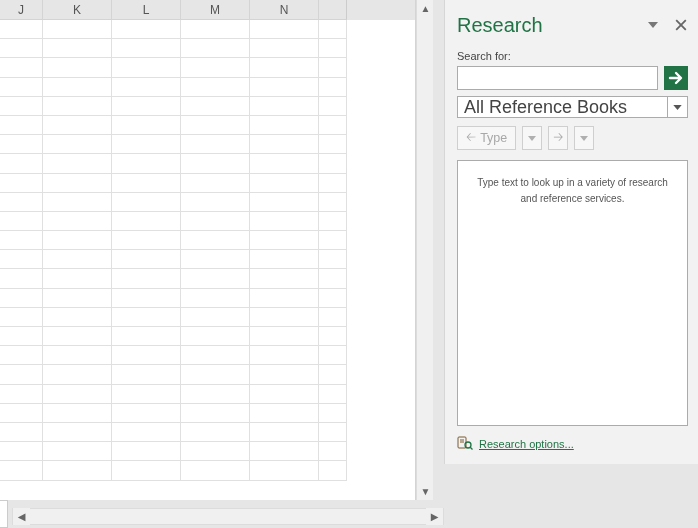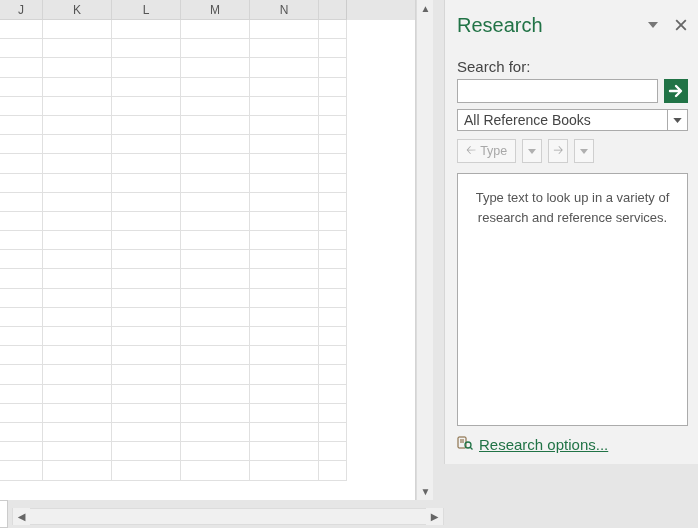--- a/index.html
+++ b/index.html
@@ -136,21 +136,21 @@
     color: #217346;
     font-weight: 400;
   }
   .panel-head-ctrls {
     display: flex;
     gap: 14px;
     align-items: center;
     color: #777;
   }
   .panel-head-ctrls .ctrl { width: 14px; height: 14px; display:flex; align-items:center; justify-content:center; cursor:default;}
-  .label { margin-top: 16px; color: #444; font-size: 15px;}
+  .label { margin-top: 8px; color: #444; font-size: 11px;}
   .search-row {
     display: flex;
     margin-top: 4px;
     gap: 6px;
     align-items: stretch;
     height: 24px;
   }
   .search-input {
     flex: 1;
     border: 1px solid #ababab;
@@ -171,21 +171,21 @@
     display: flex;
     margin-top: 6px;
     height: 22px;
   }
   .source-select {
     flex: 1;
     border: 1px solid #ababab;
     background: #fff;
     padding: 2px 6px;
     line-height: 16px;
-    font-size: 14px;
+    font-size: 18px;
     display:flex; align-items:center;
   }
   .source-dd {
     width: 20px;
     border: 1px solid #ababab;
     border-left: none;
     background: #fff;
     display: flex; align-items: center; justify-content: center;
     color: #555;
   }
@@ -207,37 +207,37 @@
   }
   .nav-btn.small { padding: 0 4px; width: 20px; justify-content:center;}
   .results {
     margin-top: 10px;
     border: 1px solid #ababab;
     background: #fff;
     flex: 1;
     padding: 14px 12px;
     text-align: center;
     color: #555;
-    font-size: 13px;
+    font-size: 10px;
     line-height: 1.55;
     overflow: hidden;
   }
   .results p { margin: 0 0 18px 0; }
   .footer {
     height: 30px;
     display: flex;
     align-items: center;
     gap: 6px;
     padding-top: 6px;
   }
   .footer svg { width: 16px; height: 16px; }
   .footer a {
     color: #217346;
     text-decoration: underline;
-    font-size: 15px;
+    font-size: 11px;
   }
 </style>
 </head>
 <body>
 
 <div class="sheet-area">
   <div class="sheet-wrap">
     <div class="grid">
       <div class="col-headers">
         <div class="col-header half-left">J</div>

